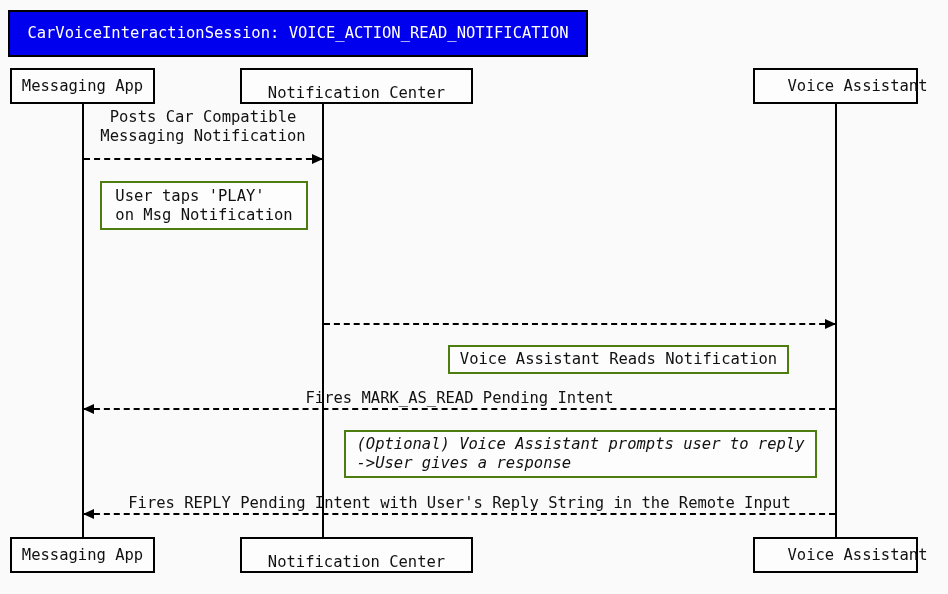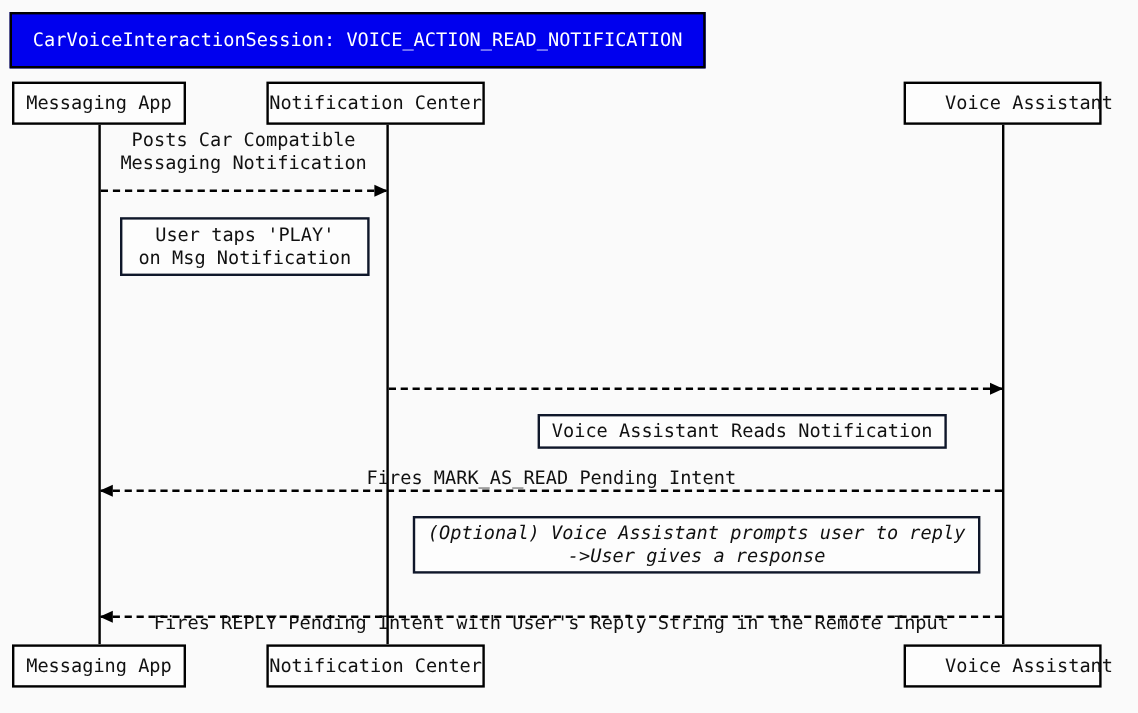--- a/index.html
+++ b/index.html
@@ -34,21 +34,21 @@
     border: 2px solid #000;
     background: #FDFDFD;
     display: flex;
     align-items: center;
     justify-content: center;
     white-space: nowrap;
   }
   .row-top    { top: 68px; }
   .row-bottom { top: 537px; }
   .actor-ma { left: 10px;  width: 145px; }
-  .actor-nc { left: 222px; width: 182px; }
+  .actor-nc { left: 240px; width: 233px; align-items: flex-end; }
   .actor-va { left: 753px; width: 165px; padding-left: 44px; }
   .lifeline {
     position: absolute;
     top: 104px;
     height: 433px;
     width: 2px;
     background: #000;
   }
   .ll-ma { left: 82px; }
   .ll-nc { left: 322px; }
@@ -77,36 +77,35 @@
     content: "";
     position: absolute;
     left: -1px; top: -6px;
     width: 0; height: 0;
     border-right: 11px solid #000;
     border-top: 5px solid transparent;
     border-bottom: 5px solid transparent;
   }
   .note-box {
     position: absolute;
-    border: 2px solid #0f172a;
+    border: 2px solid #4d7c0f;
     background: #FDFDFD;
     display: flex;
     align-items: center;
     justify-content: center;
-    text-align: center;
     line-height: 19px;
     white-space: pre-line;
   }
   .note-play    { left: 100px; top: 181px; width: 208px; height: 49px; }
   .note-reads   { left: 448px; top: 345px; width: 341px; height: 29px; }
   .note-prompt  { left: 344px; top: 430px; width: 473px; height: 48px; font-style: italic; }
   .lbl-1 { left: 84px;  top: 108px; width: 238px; }
   .lbl-2 { left: 324px; top: 214px; width: 511px; }
   .lbl-3 { left: 84px;  top: 389px; width: 751px; }
-  .lbl-4 { left: 84px;  top: 510px; width: 751px; }
+  .lbl-4 { left: 84px;  top: 494px; width: 751px; }
   .arr-1 { left: 84px;  top: 158px; width: 238px; }
   .arr-2 { left: 324px; top: 323px; width: 511px; }
   .arr-3 { left: 84px;  top: 408px; width: 751px; }
   .arr-4 { left: 84px;  top: 513px; width: 751px; }
 </style>
 </head>
 <body>
 
 <div class="canvas">
 

